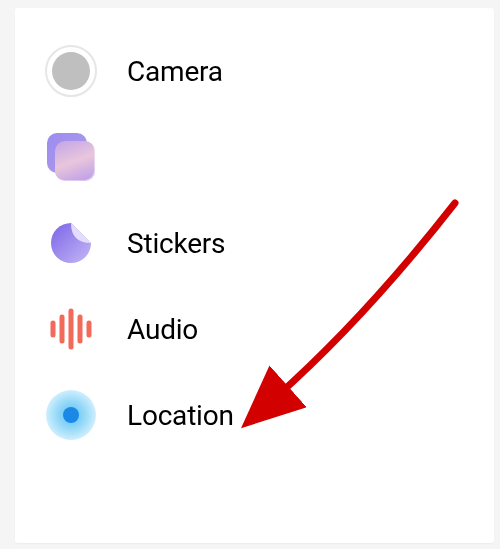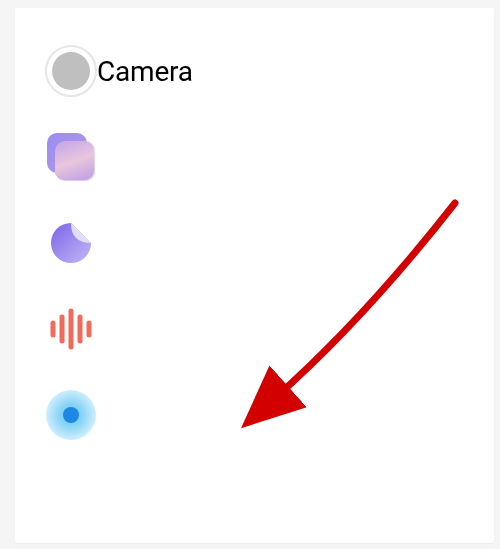--- a/index.html
+++ b/index.html
@@ -37,20 +37,21 @@
       width: 52px;
       height: 52px;
       display: flex;
       align-items: center;
       justify-content: center;
       flex-shrink: 0;
     }
     .label {
       font-size: 28px;
       color: #000;
+      margin-left: 30px;
       letter-spacing: -0.2px;
     }
     
     .camera-outer {
       width: 52px;
       height: 52px;
       border-radius: 50%;
       border: 2px solid #e6e6e6;
       display: flex;
       align-items: center;
@@ -151,42 +152,45 @@
           <defs>
             <linearGradient id="stgrad" x1="0" y1="0" x2="1" y2="1">
               <stop offset="0%" stop-color="#7a64e8"></stop>
               <stop offset="100%" stop-color="#c6b8f5"></stop>
             </linearGradient>
           </defs>
           <path d="M24 4 A20 20 0 1 0 44 24 L24 4 Z" fill="url(#stgrad)"></path>
           <path d="M24 4 Q24 24 44 24 L24 4 Z" fill="#e4dcfb"></path>
         </svg>
       </span>
+      <span class="label">Stickers</span>
     </li>
 
     <li class="menu-item">
       <span class="icon-wrap">
         <svg width="48" height="48" viewBox="0 0 48 48">
           <g stroke-linecap="round">
             <line x1="6" y1="18" x2="6" y2="30" stroke="#f26a5a" stroke-width="5"></line>
             <line x1="15" y1="12" x2="15" y2="36" stroke="#f26a5a" stroke-width="5"></line>
             <line x1="24" y1="6" x2="24" y2="42" stroke="#f26a5a" stroke-width="5"></line>
             <line x1="33" y1="12" x2="33" y2="36" stroke="#f26a5a" stroke-width="5"></line>
             <line x1="42" y1="18" x2="42" y2="30" stroke="#f26a5a" stroke-width="5"></line>
           </g>
         </svg>
       </span>
+      <span class="label">Audio</span>
     </li>
 
     <li class="menu-item">
       <span class="icon-wrap">
         <span class="location-circle">
             <span class="location-dot"></span>
           </span>
       </span>
+      <span class="label">Location</span>
     </li>
 
 
   </ul>
 
   <svg class="arrow-overlay" width="485" height="535" viewBox="0 0 485 535">
     <defs>
       <marker id="arrowhead" markerWidth="9" markerHeight="8" refX="2.5" refY="4" orient="auto" markerUnits="strokeWidth">
         <polygon points="0,0 9,4 0,8" fill="#d30000"></polygon>
       </marker>

